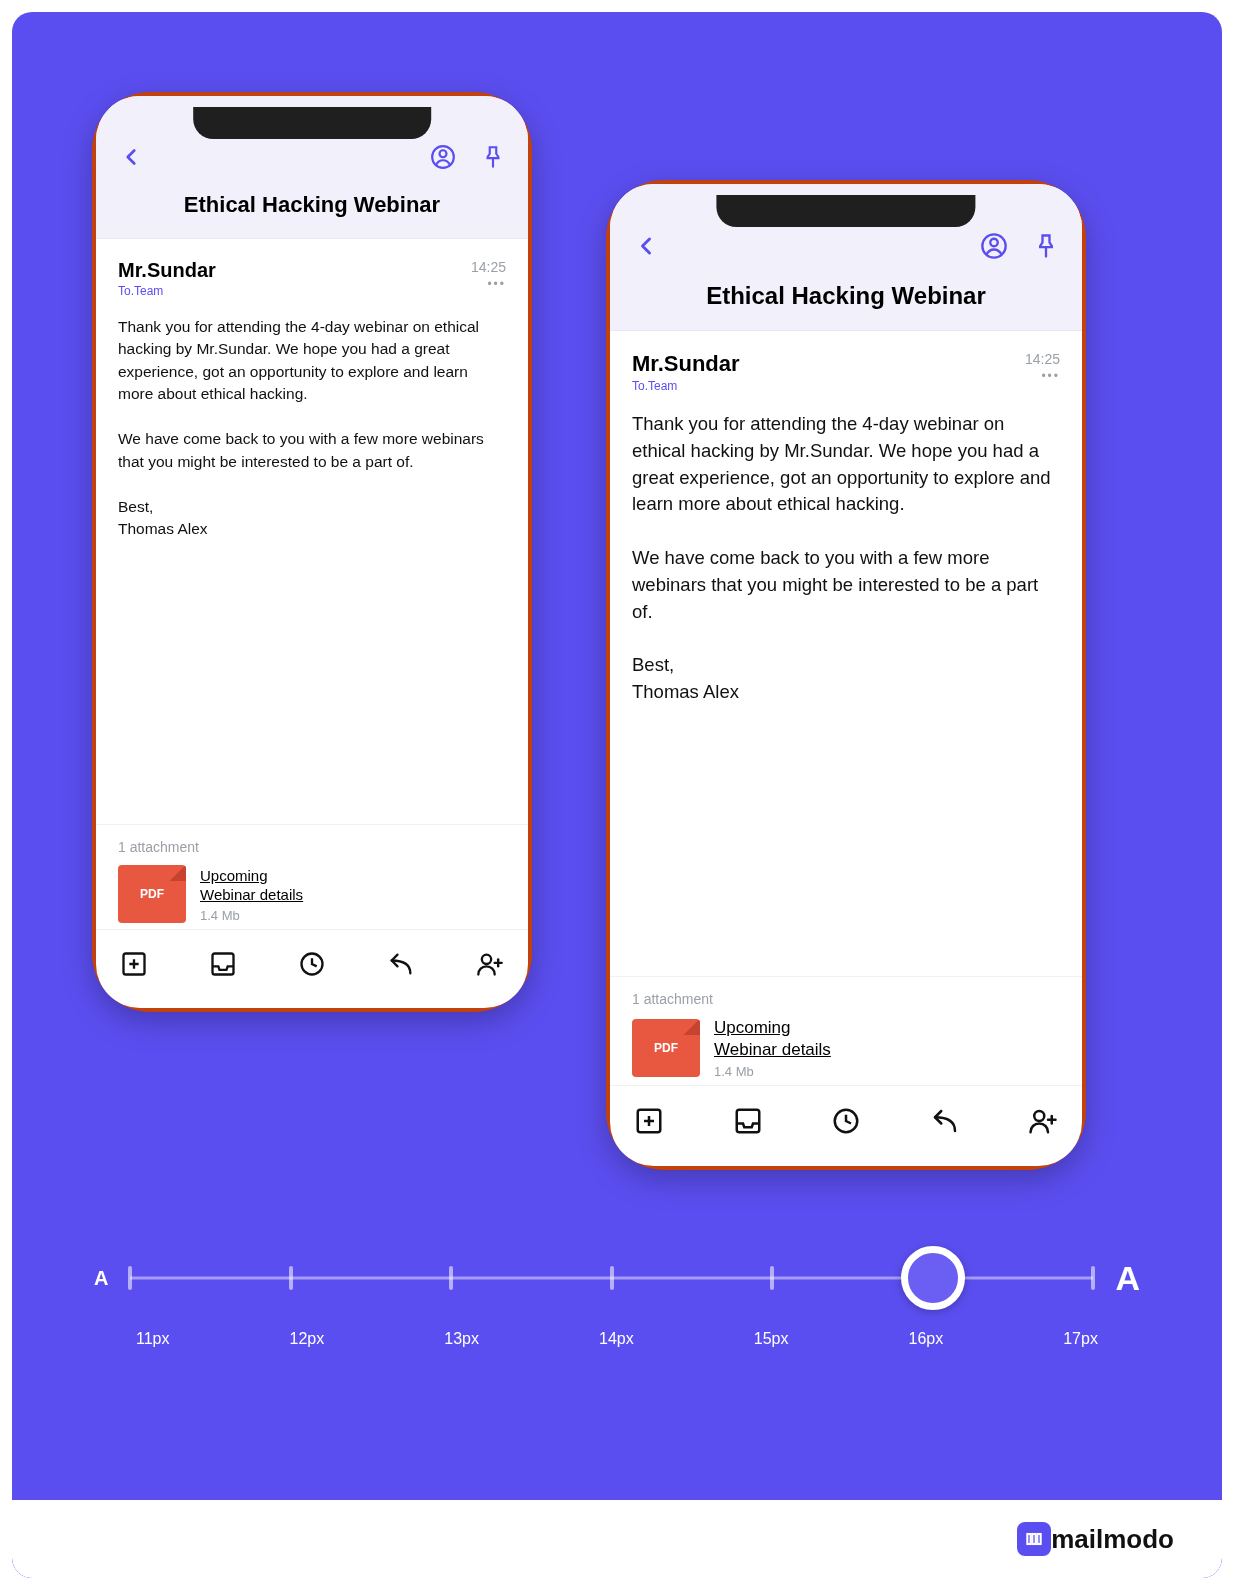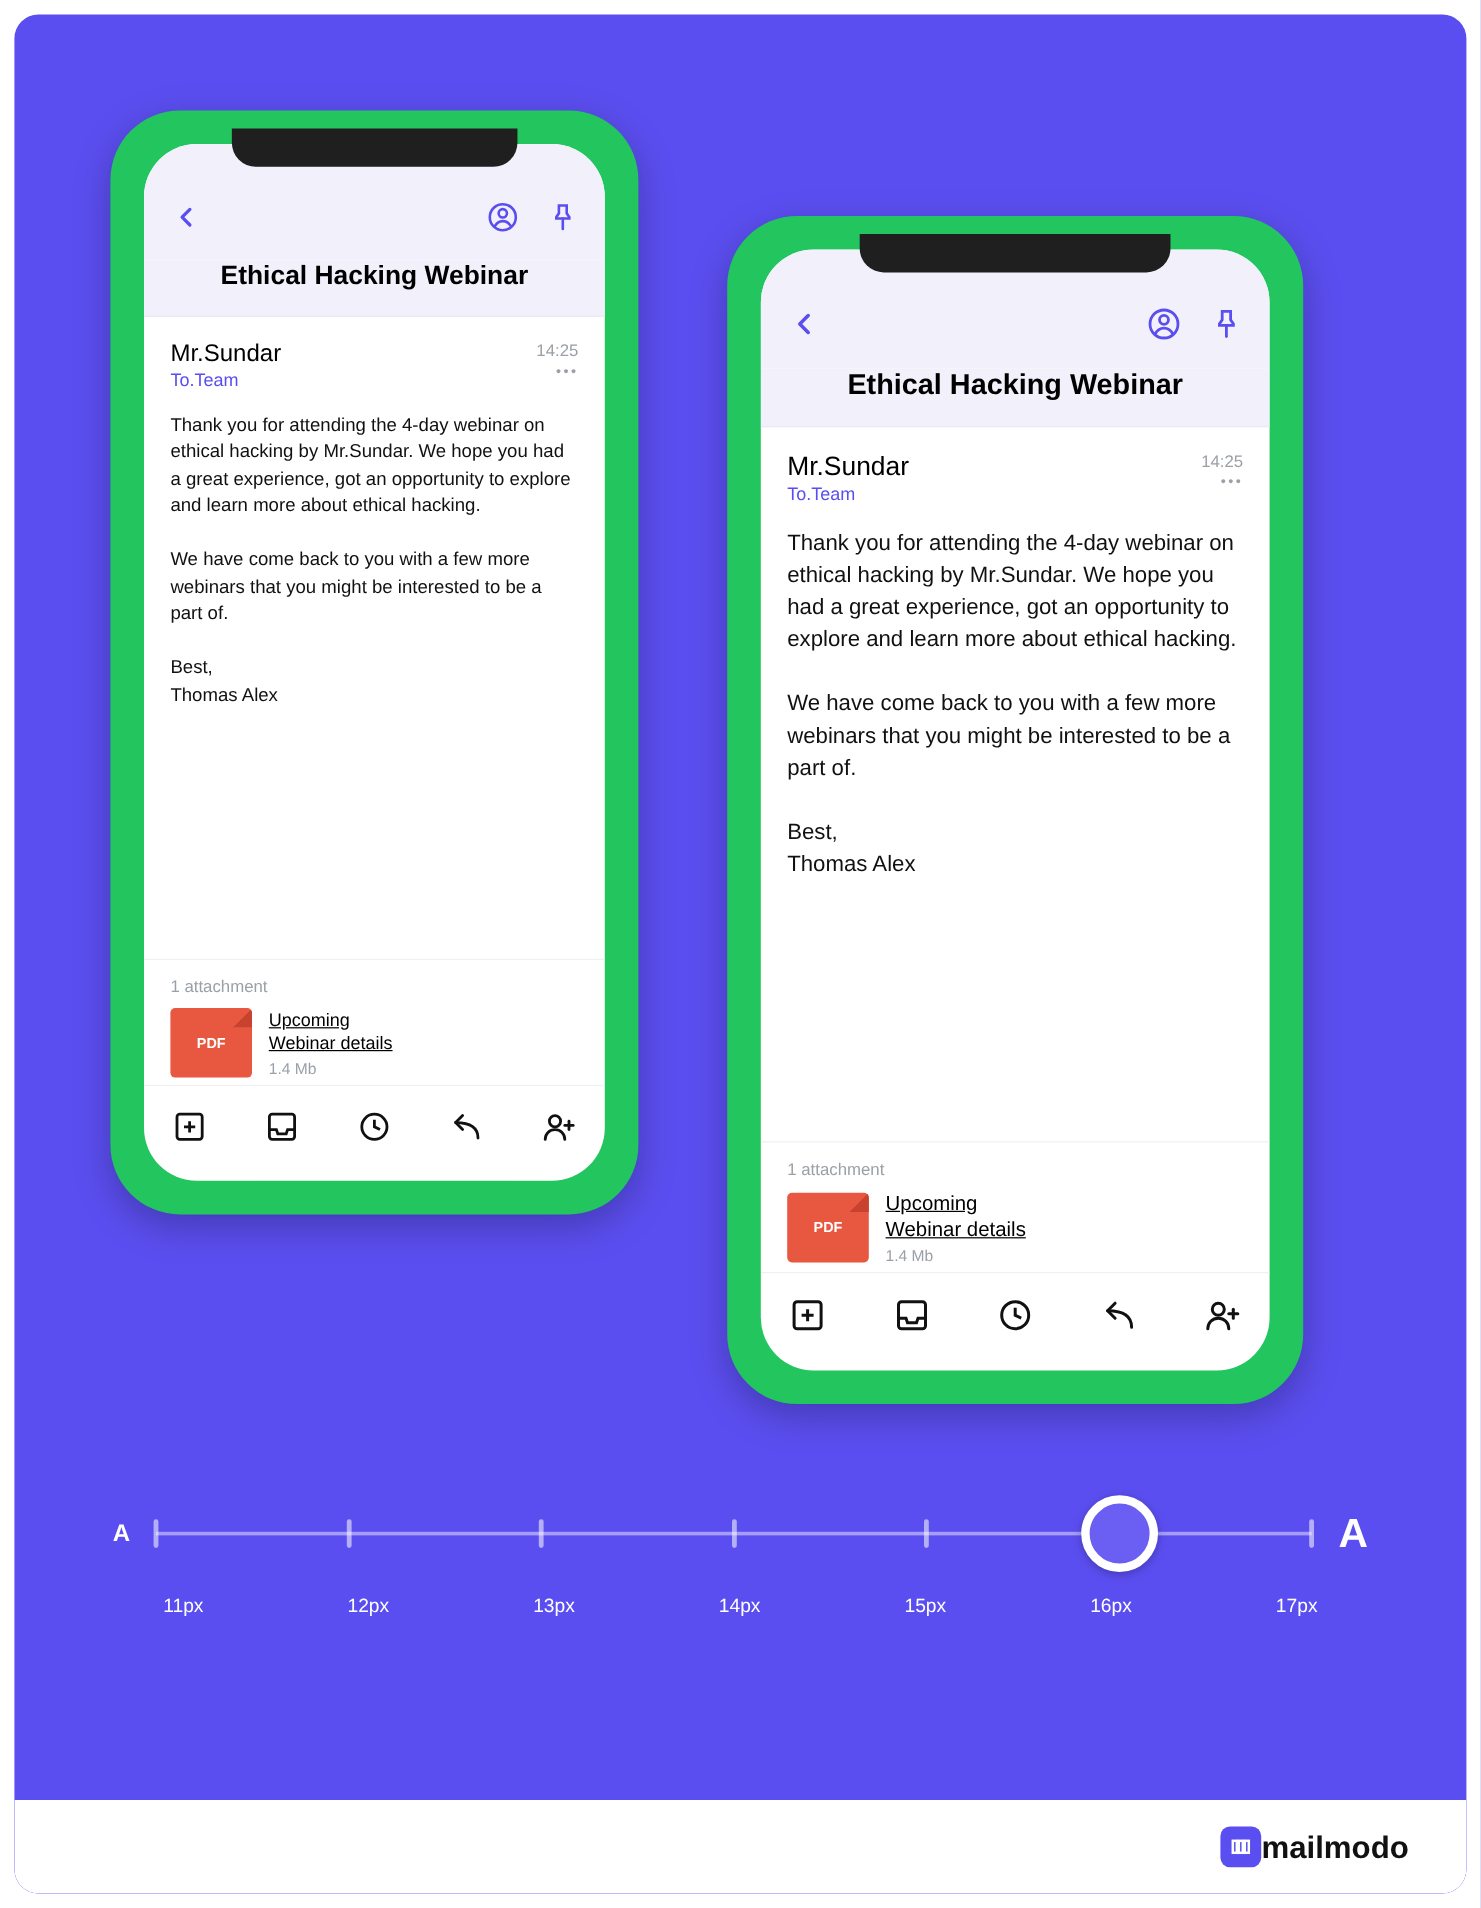--- a/index.html
+++ b/index.html
@@ -13,23 +13,23 @@
   .canvas {
     position: absolute;
     top: 12px; left: 12px; right: 12px; bottom: 12px;
     background: #5b4ef0;
     border-radius: 20px;
     overflow: hidden;
   }
   
   .phone {
     position: absolute;
-    background: #22c55e;
+    background: #c2410c;
     border-radius: 58px;
-    padding: 28px;
+    padding: 4px;
     box-shadow: 0 10px 30px rgba(0,0,0,.25);
   }
   .phone-left  { top: 80px;  left: 80px;  width: 440px; height: 920px; }
   .phone-right { top: 168px; left: 594px; width: 480px; height: 990px; }
   .screen {
     background: #fff;
     border-radius: 44px;
     width: 100%; height: 100%;
     overflow: hidden;
     display: flex;
@@ -58,24 +58,24 @@
     padding: 0 22px 20px;
     border-bottom: 1px solid #e9e8f5;
   }
   .phone-left  .subject { font-size: 22px; }
   .phone-right .subject { font-size: 24px; }
   
   .msgheader {
     display: flex; justify-content: space-between; align-items: flex-start;
     padding: 20px 22px 6px;
   }
-  .sender { font-weight: 400; }
+  .sender { font-weight: 700; }
   .phone-left  .sender { font-size: 20px; }
   .phone-right .sender { font-size: 22px; }
-  .to { color: #5b4ef0; font-size: 15px; margin-top: 2px; }
+  .to { color: #5b4ef0; font-size: 12px; margin-top: 2px; }
   .time { color: #9aa0a6; font-size: 14px; text-align: right; }
   .dots { color: #9aa0a6; letter-spacing: 2px; font-size: 12px; line-height: 6px; margin-top: 6px; }
   
   .body {
     padding: 12px 22px 16px;
     flex: 1;
     white-space: pre-line;
     color: #111;
   }
   .phone-left  .body { font-size: 15.5px; line-height: 1.45; }

